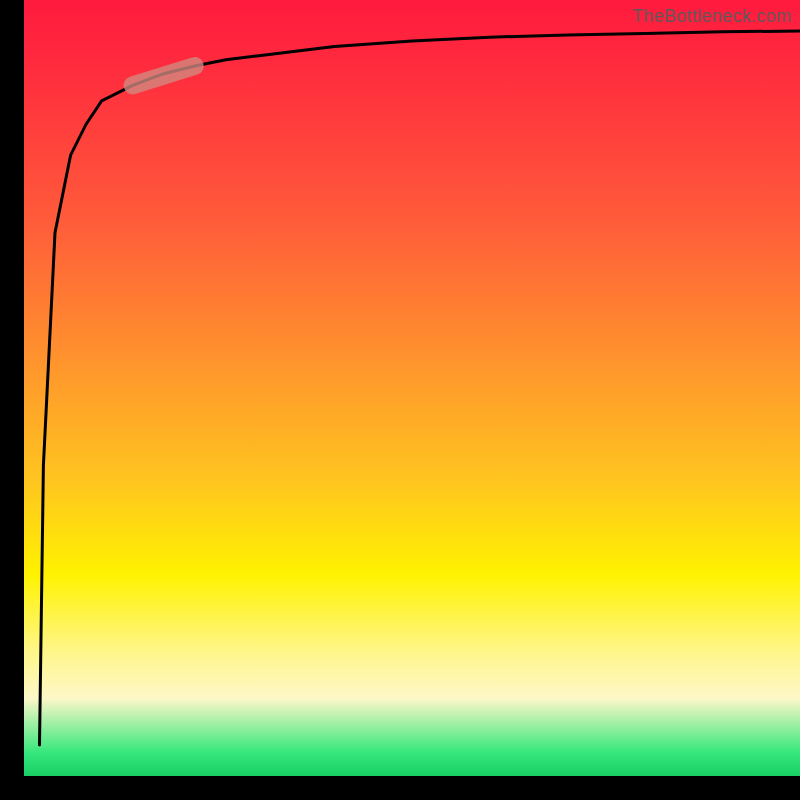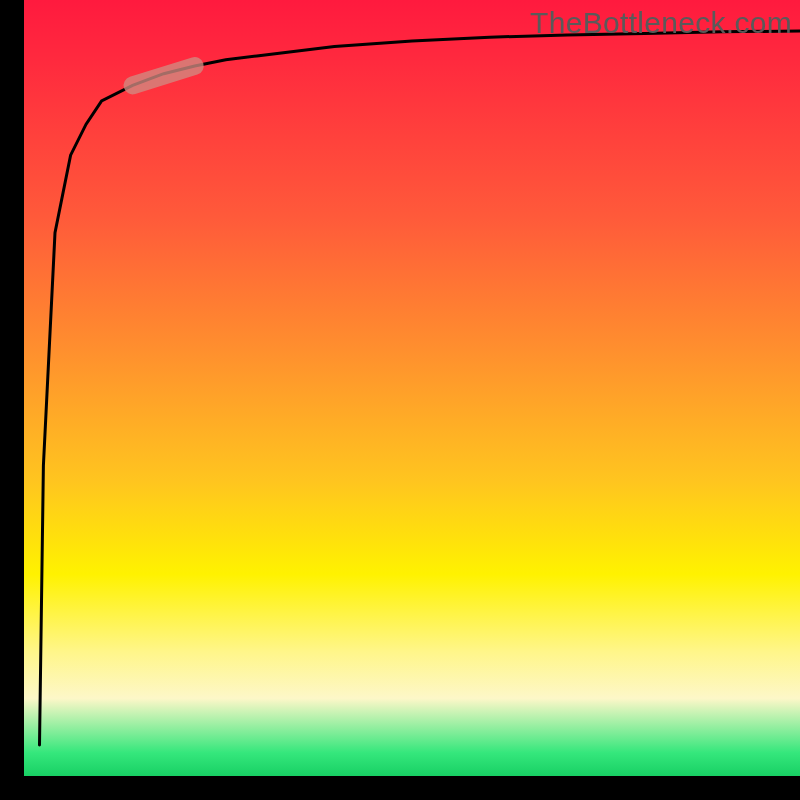--- a/index.html
+++ b/index.html
@@ -59,21 +59,21 @@
     );
   }
   .curve-svg {
     position: absolute;
     inset: 0;
   }
   .attribution {
     position: absolute;
     top: 6px;
     right: 8px;
-    font-size: 30px;
+    font-size: 18px;
     font-weight: 500;
     letter-spacing: 0.3px;
     color: #5a5a5a;
     user-select: none;
   }
 </style>
 </head>
 <body>
 
 <div class="chart-outer">

